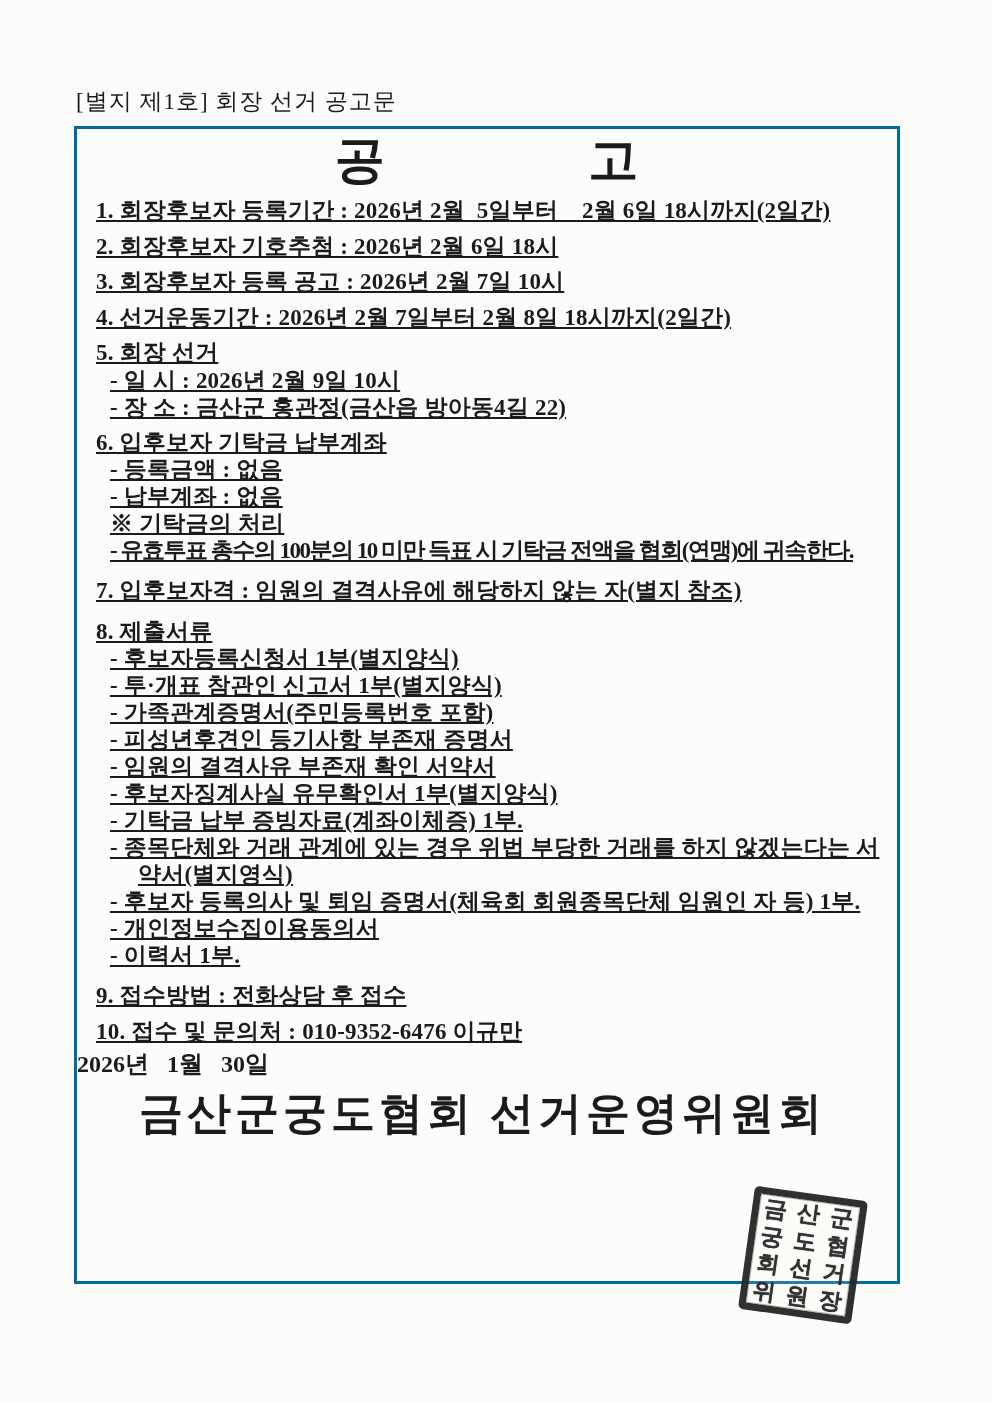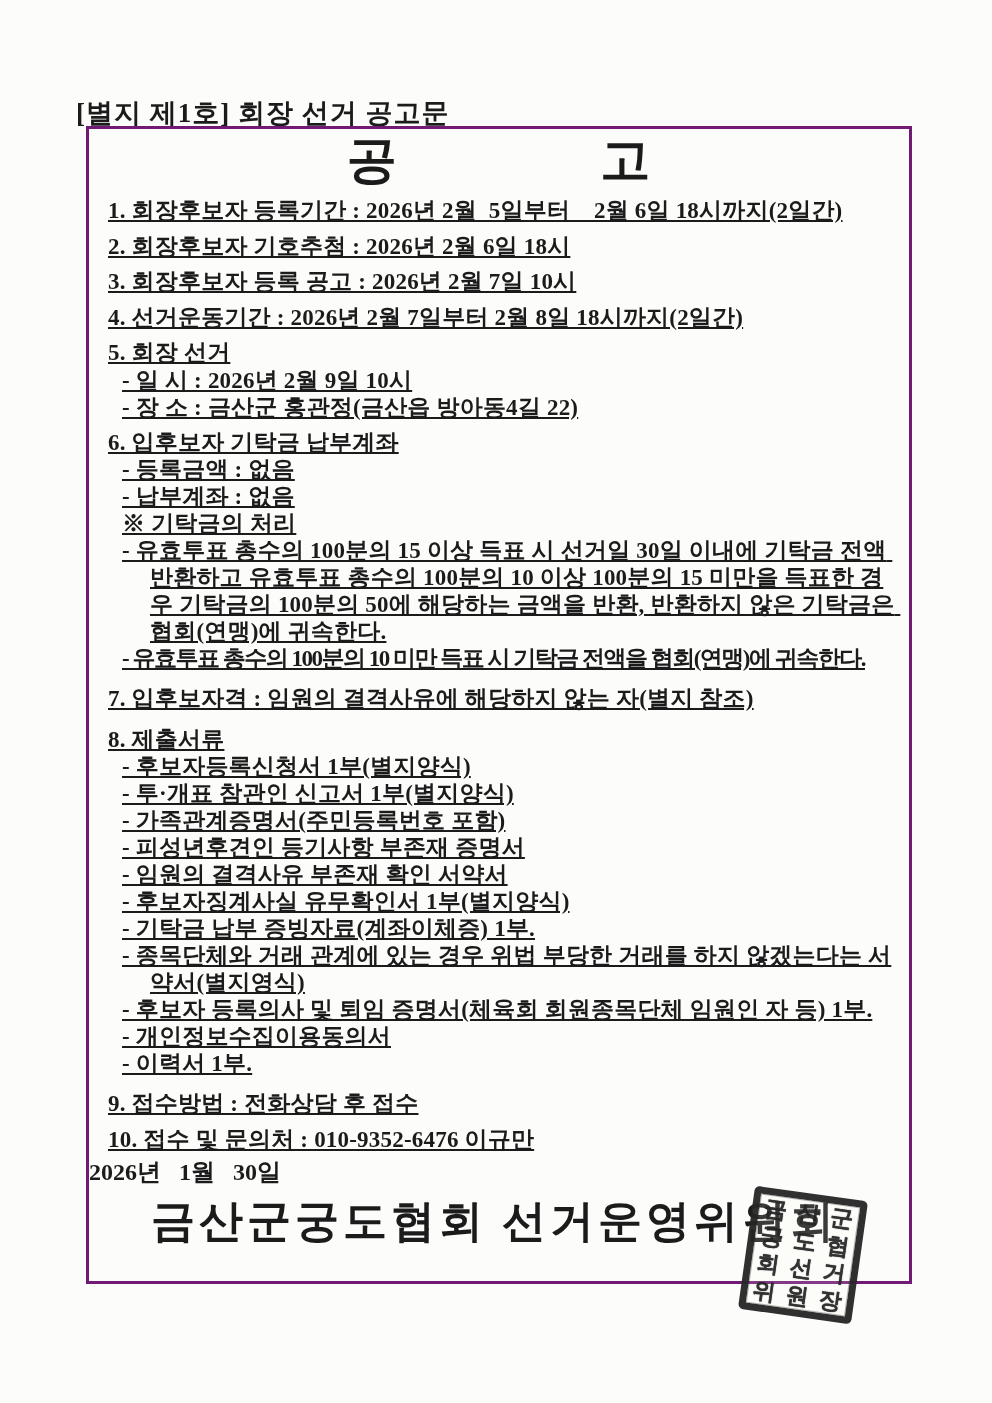--- a/index.html
+++ b/index.html
@@ -8,36 +8,35 @@
     width: 992px;
     height: 1403px;
     background: #fcfcfa;
     font-family: "Liberation Serif", "DejaVu Serif", serif;
     color: #1b1b1b;
     overflow: hidden;
   }
   .header-label {
     position: absolute;
     left: 76px;
-    top: 95px;
-    font-size: 27px;
-    font-weight: 700;
+    top: 86px;
+    font-size: 23px;
+    font-weight: 400;
     letter-spacing: 1px;
     white-space: pre;
   }
   .notice-box {
     position: absolute;
     left: 74px;
     top: 126px;
     width: 826px;
     height: 1158px;
-    border: 3px solid #701a75;
+    border: 3px solid #0369a1;
     box-sizing: border-box;
     overflow: visible;
-    margin-left: 12px;
   }
   .title {
     margin-top: 2px;
     text-align: center;
     font-size: 50px;
     line-height: 58px;
     font-weight: 700;
     white-space: pre;
     letter-spacing: 1px;
   }
@@ -128,21 +127,20 @@
     <div class="ln num">2. 회장후보자 기호추첨 : 2026년 2월 6일 18시</div>
     <div class="ln num">3. 회장후보자 등록 공고 : 2026년 2월 7일 10시</div>
     <div class="ln num">4. 선거운동기간 : 2026년 2월 7일부터 2월 8일 18시까지(2일간)</div>
     <div class="ln num">5. 회장 선거</div>
     <div class="ln sub">- 일 시 : 2026년 2월 9일 10시</div>
     <div class="ln sub">- 장 소 : 금산군 홍관정(금산읍 방아동4길 22)</div>
     <div class="ln num">6. 입후보자 기탁금 납부계좌</div>
     <div class="ln sub">- 등록금액 : 없음</div>
     <div class="ln sub">- 납부계좌 : 없음</div>
     <div class="ln sub">※ 기탁금의 처리</div>
-    <div class="ln sub">- 유효투표 총수의 100분의 15 이상 득표 시 선거일 30일 이내에 기탁금 전액 반환하고 유효투표 총수의 100분의 10 이상 100분의 15 미만을 득표한 경우 기탁금의 100분의 50에 해당하는 금액을 반환, 반환하지 않은 기탁금은 협회(연맹)에 귀속한다.</div>
     <div class="ln sub fit">- 유효투표 총수의 100분의 10 미만 득표 시 기탁금 전액을 협회(연맹)에 귀속한다.</div>
     <div class="ln num gap-lg">7. 입후보자격 : 임원의 결격사유에 해당하지 않는 자(별지 참조)</div>
     <div class="ln num gap-lg">8. 제출서류</div>
     <div class="ln sub">- 후보자등록신청서 1부(별지양식)</div>
     <div class="ln sub">- 투·개표 참관인 신고서 1부(별지양식)</div>
     <div class="ln sub">- 가족관계증명서(주민등록번호 포함)</div>
     <div class="ln sub">- 피성년후견인 등기사항 부존재 증명서</div>
     <div class="ln sub">- 임원의 결격사유 부존재 확인 서약서</div>
     <div class="ln sub">- 후보자징계사실 유무확인서 1부(별지양식)</div>
     <div class="ln sub">- 기탁금 납부 증빙자료(계좌이체증) 1부.</div>

